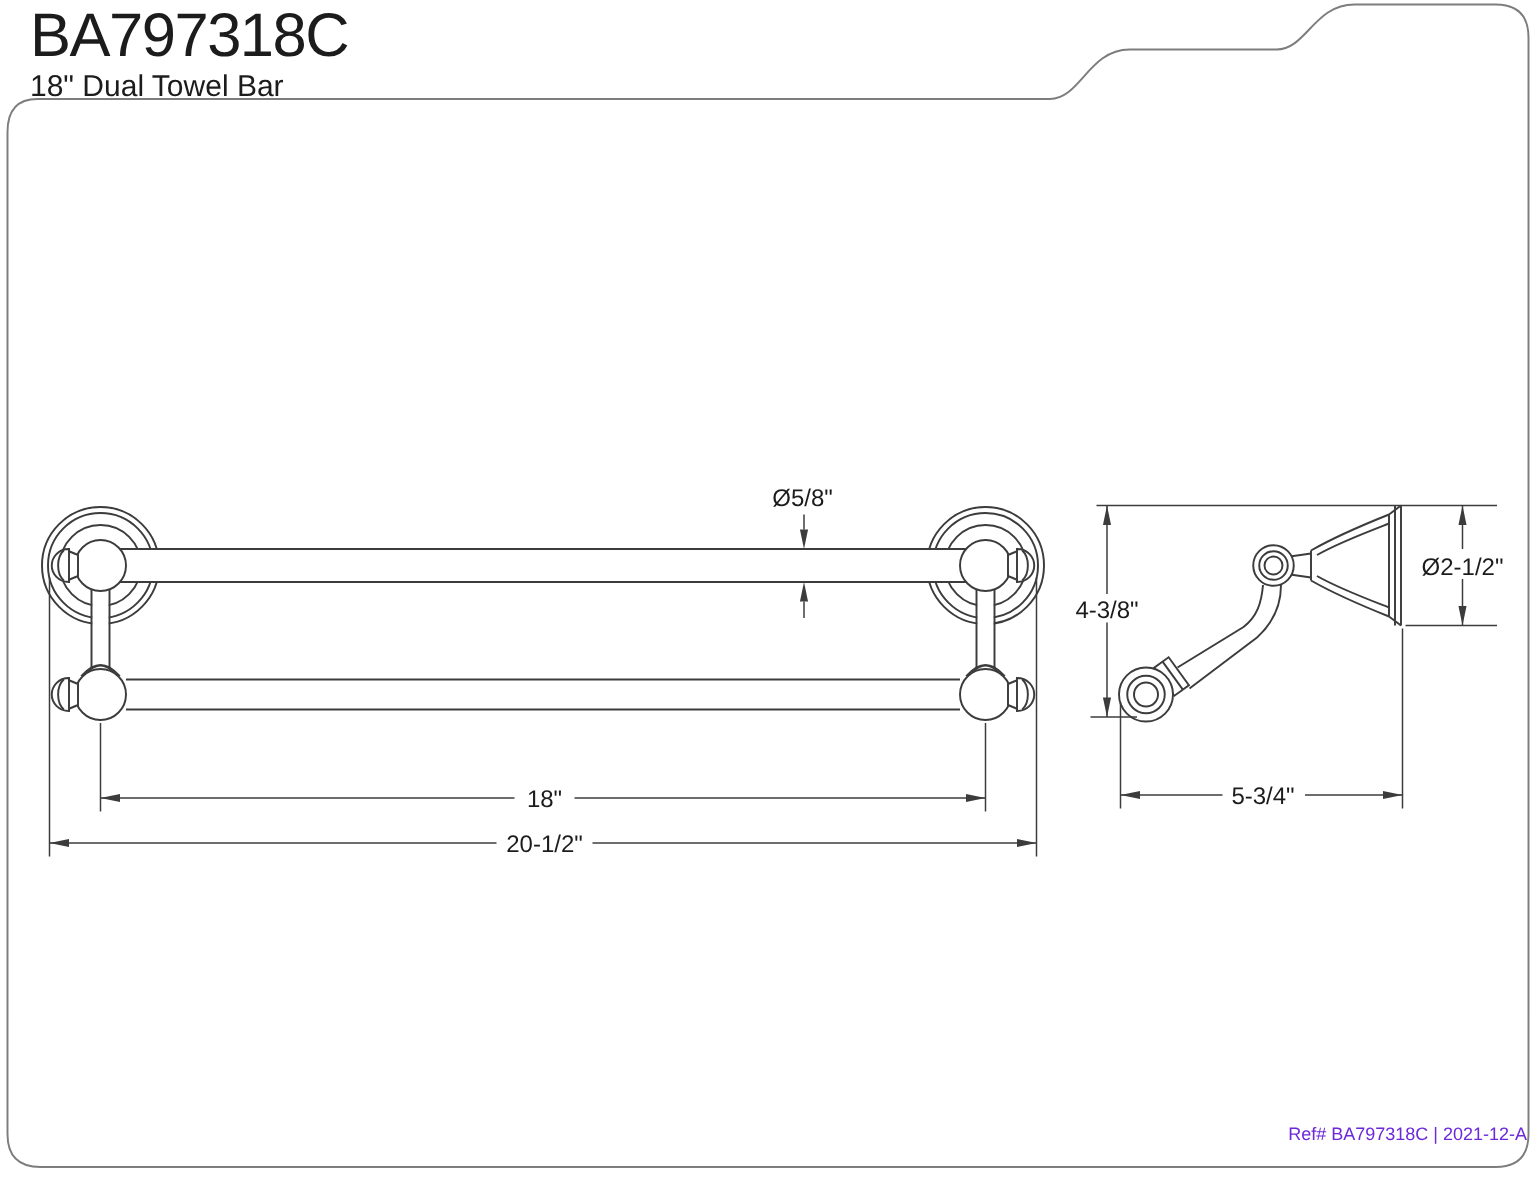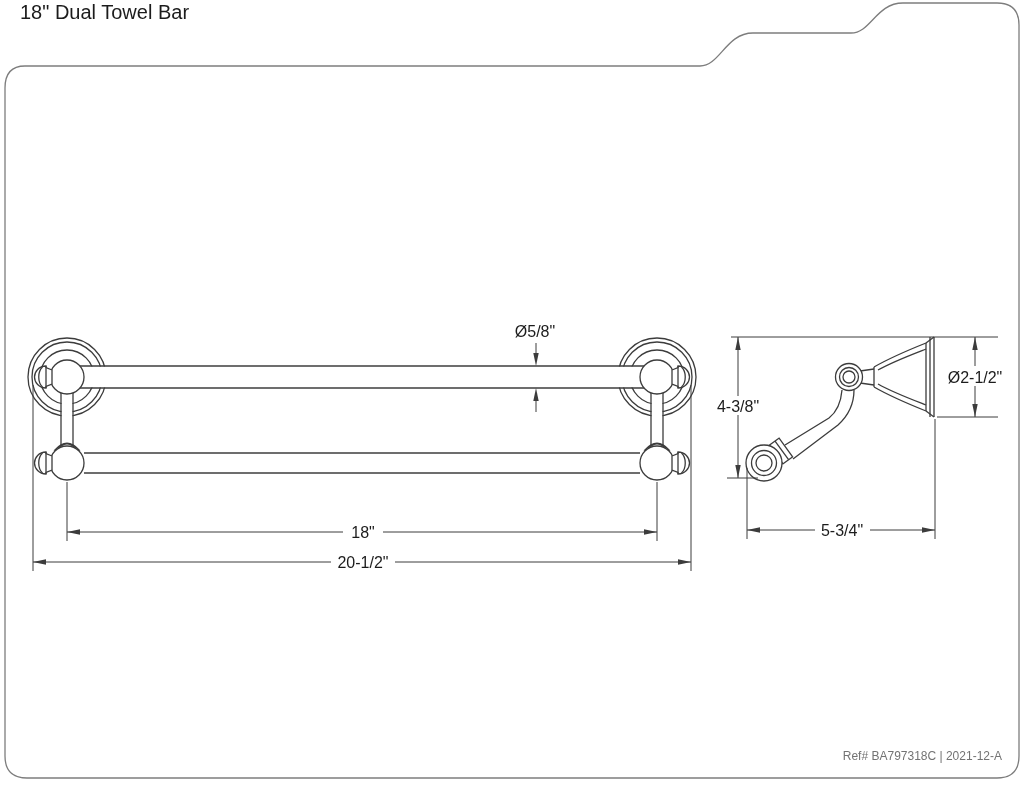--- a/index.html
+++ b/index.html
@@ -23,38 +23,39 @@
   .product-name{
     font-size:20px;
     font-weight:400;
     color:#1c1c1c;
     line-height:22px;
     margin-top:1px;
     white-space:nowrap;
   }
   .ref-text{
     position:absolute;
-    right:22px;
+    right:6px;
     top:749px;
     font-size:12px;
-    color:#737373;
+    color:#6d28d9;
     white-space:nowrap;
   }
   text.dim{
     font-family:"Liberation Sans", sans-serif;
     font-size:16px;
     fill:#1c1c1c;
   }
 </style>
 </head>
 <body>
 
 <div class="sheet">
 
   <div class="title-block">
+    <div class="model-number">BA797318C</div>
     <div class="product-name">18" Dual Towel Bar</div>
   </div>
 
   <svg width="1024" height="785" viewBox="0 0 1024 785">
 
     <path d="M 25,66 H 700 C 720,66 726,33 753,33 H 851 C 871,33 876,3 903,3 H 997
              Q 1019,3 1019,25 V 756 Q 1019,778 997,778 H 27 Q 5,778 5,756 V 88 Q 5,66 25,66 Z" fill="none" stroke="#7d7d7d" stroke-width="1.3"></path>
 
     <g stroke="#3c3c3c" stroke-width="1.3" fill="none">
 

